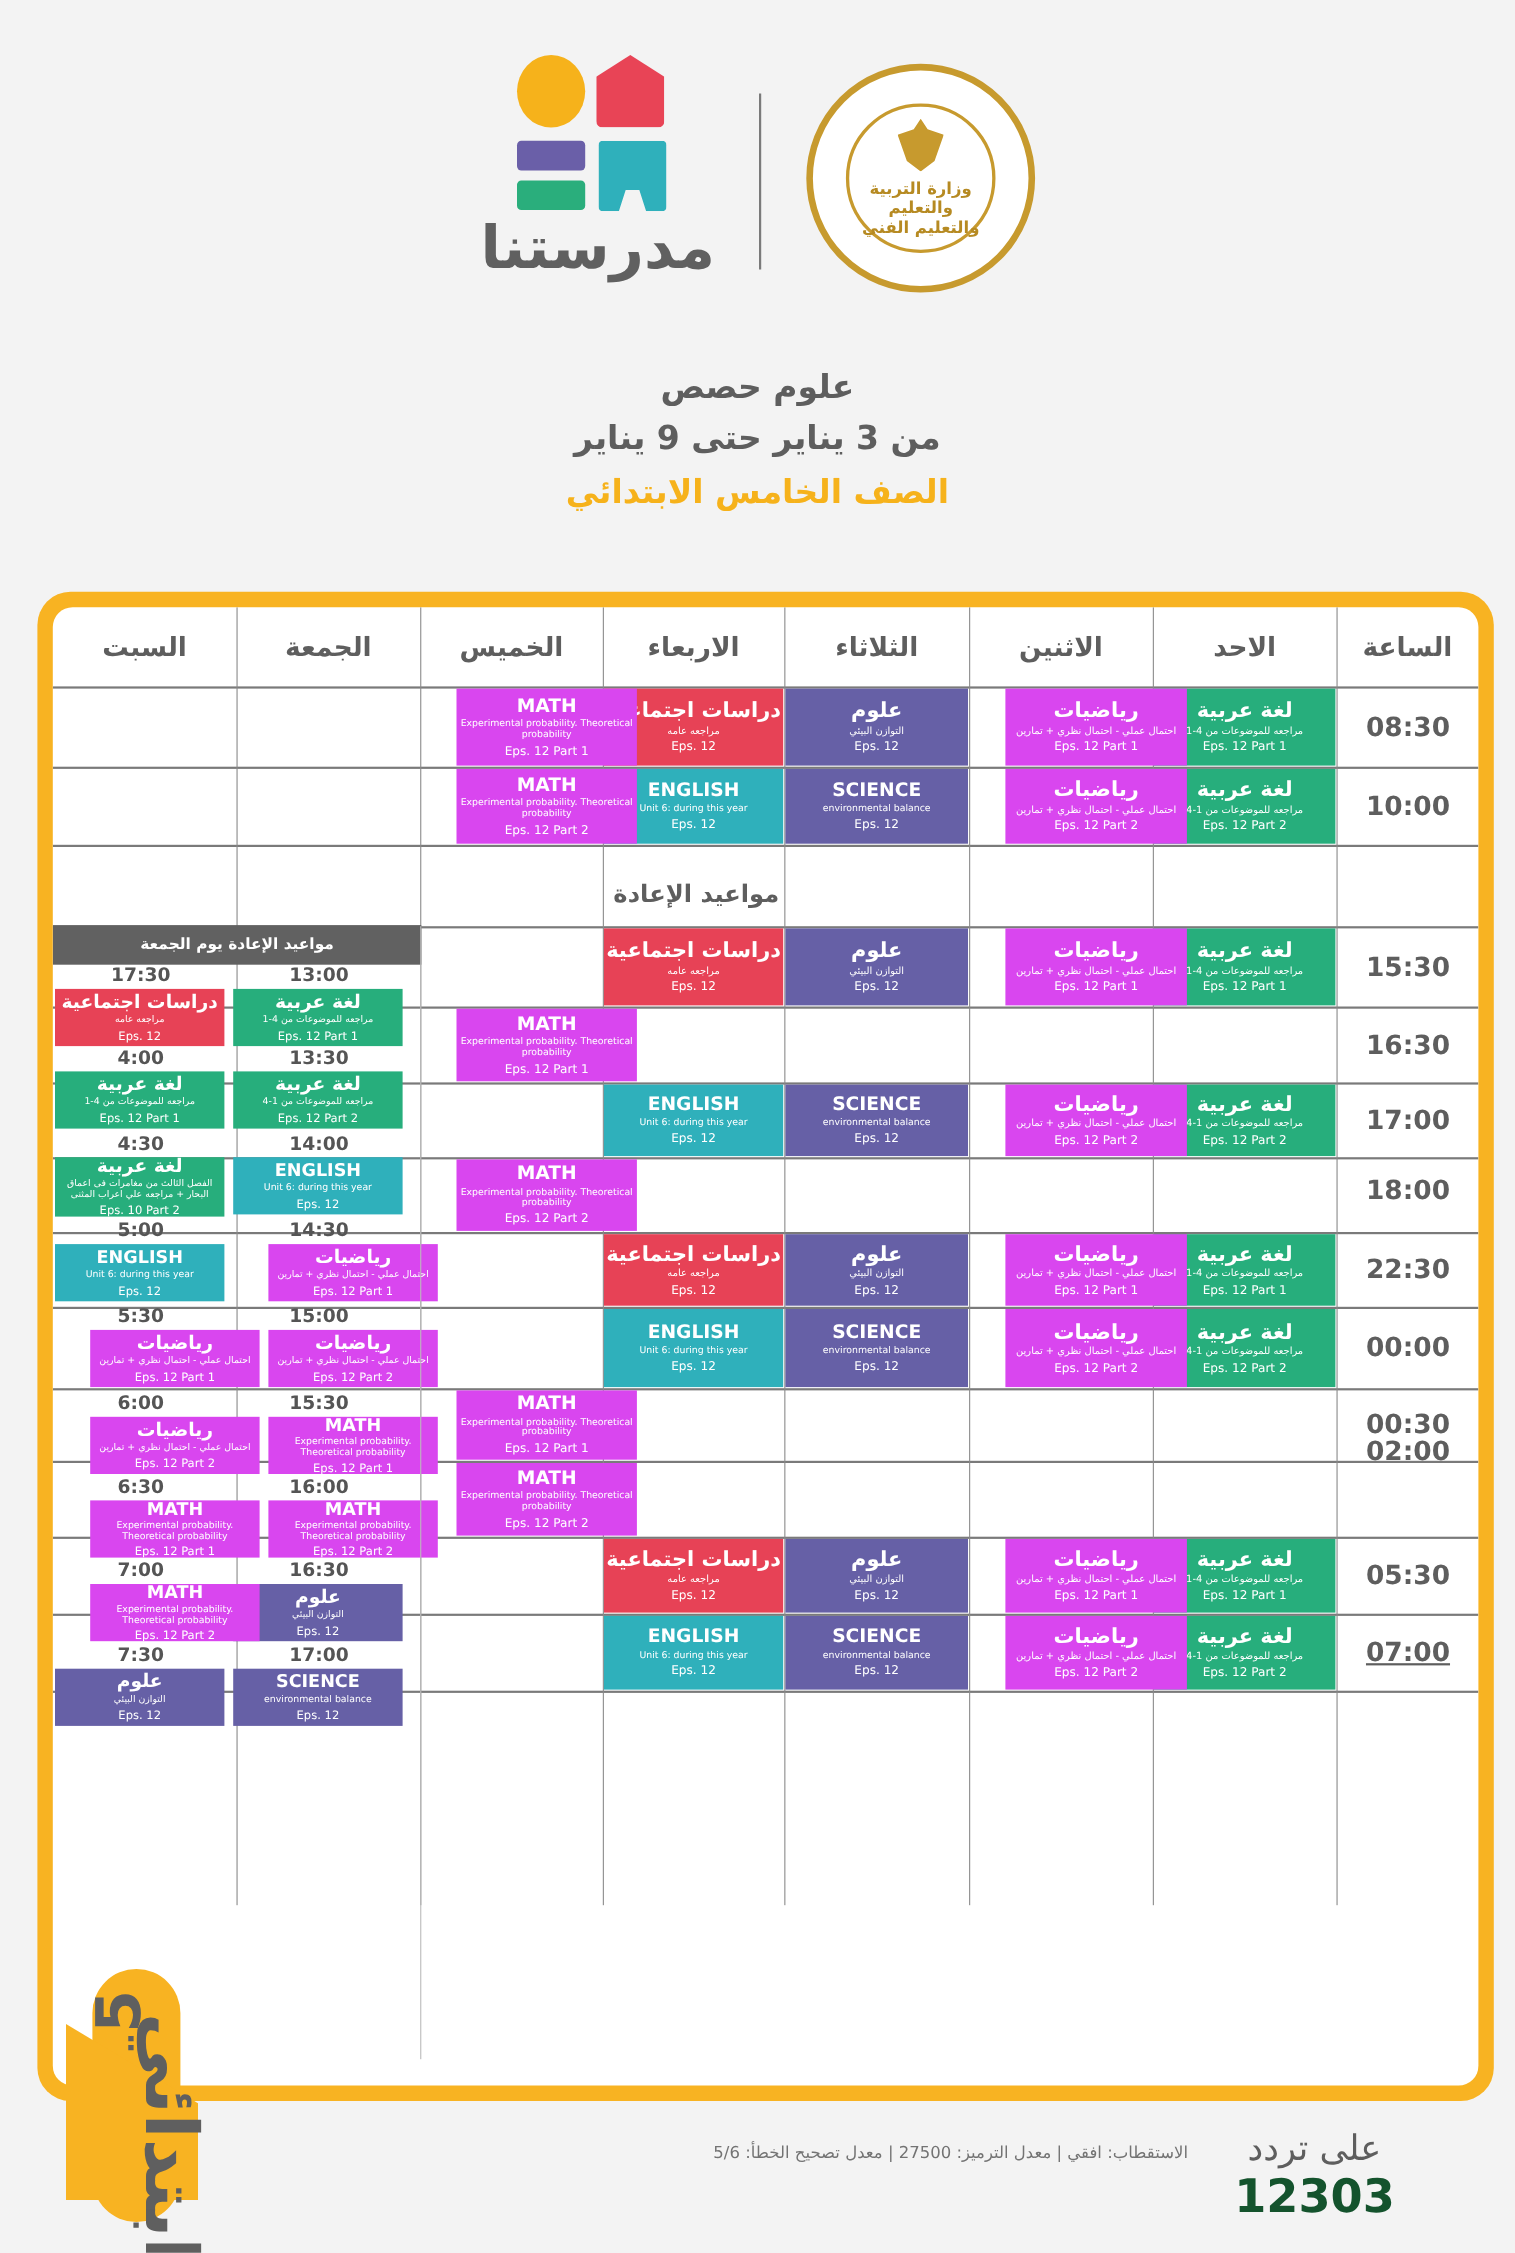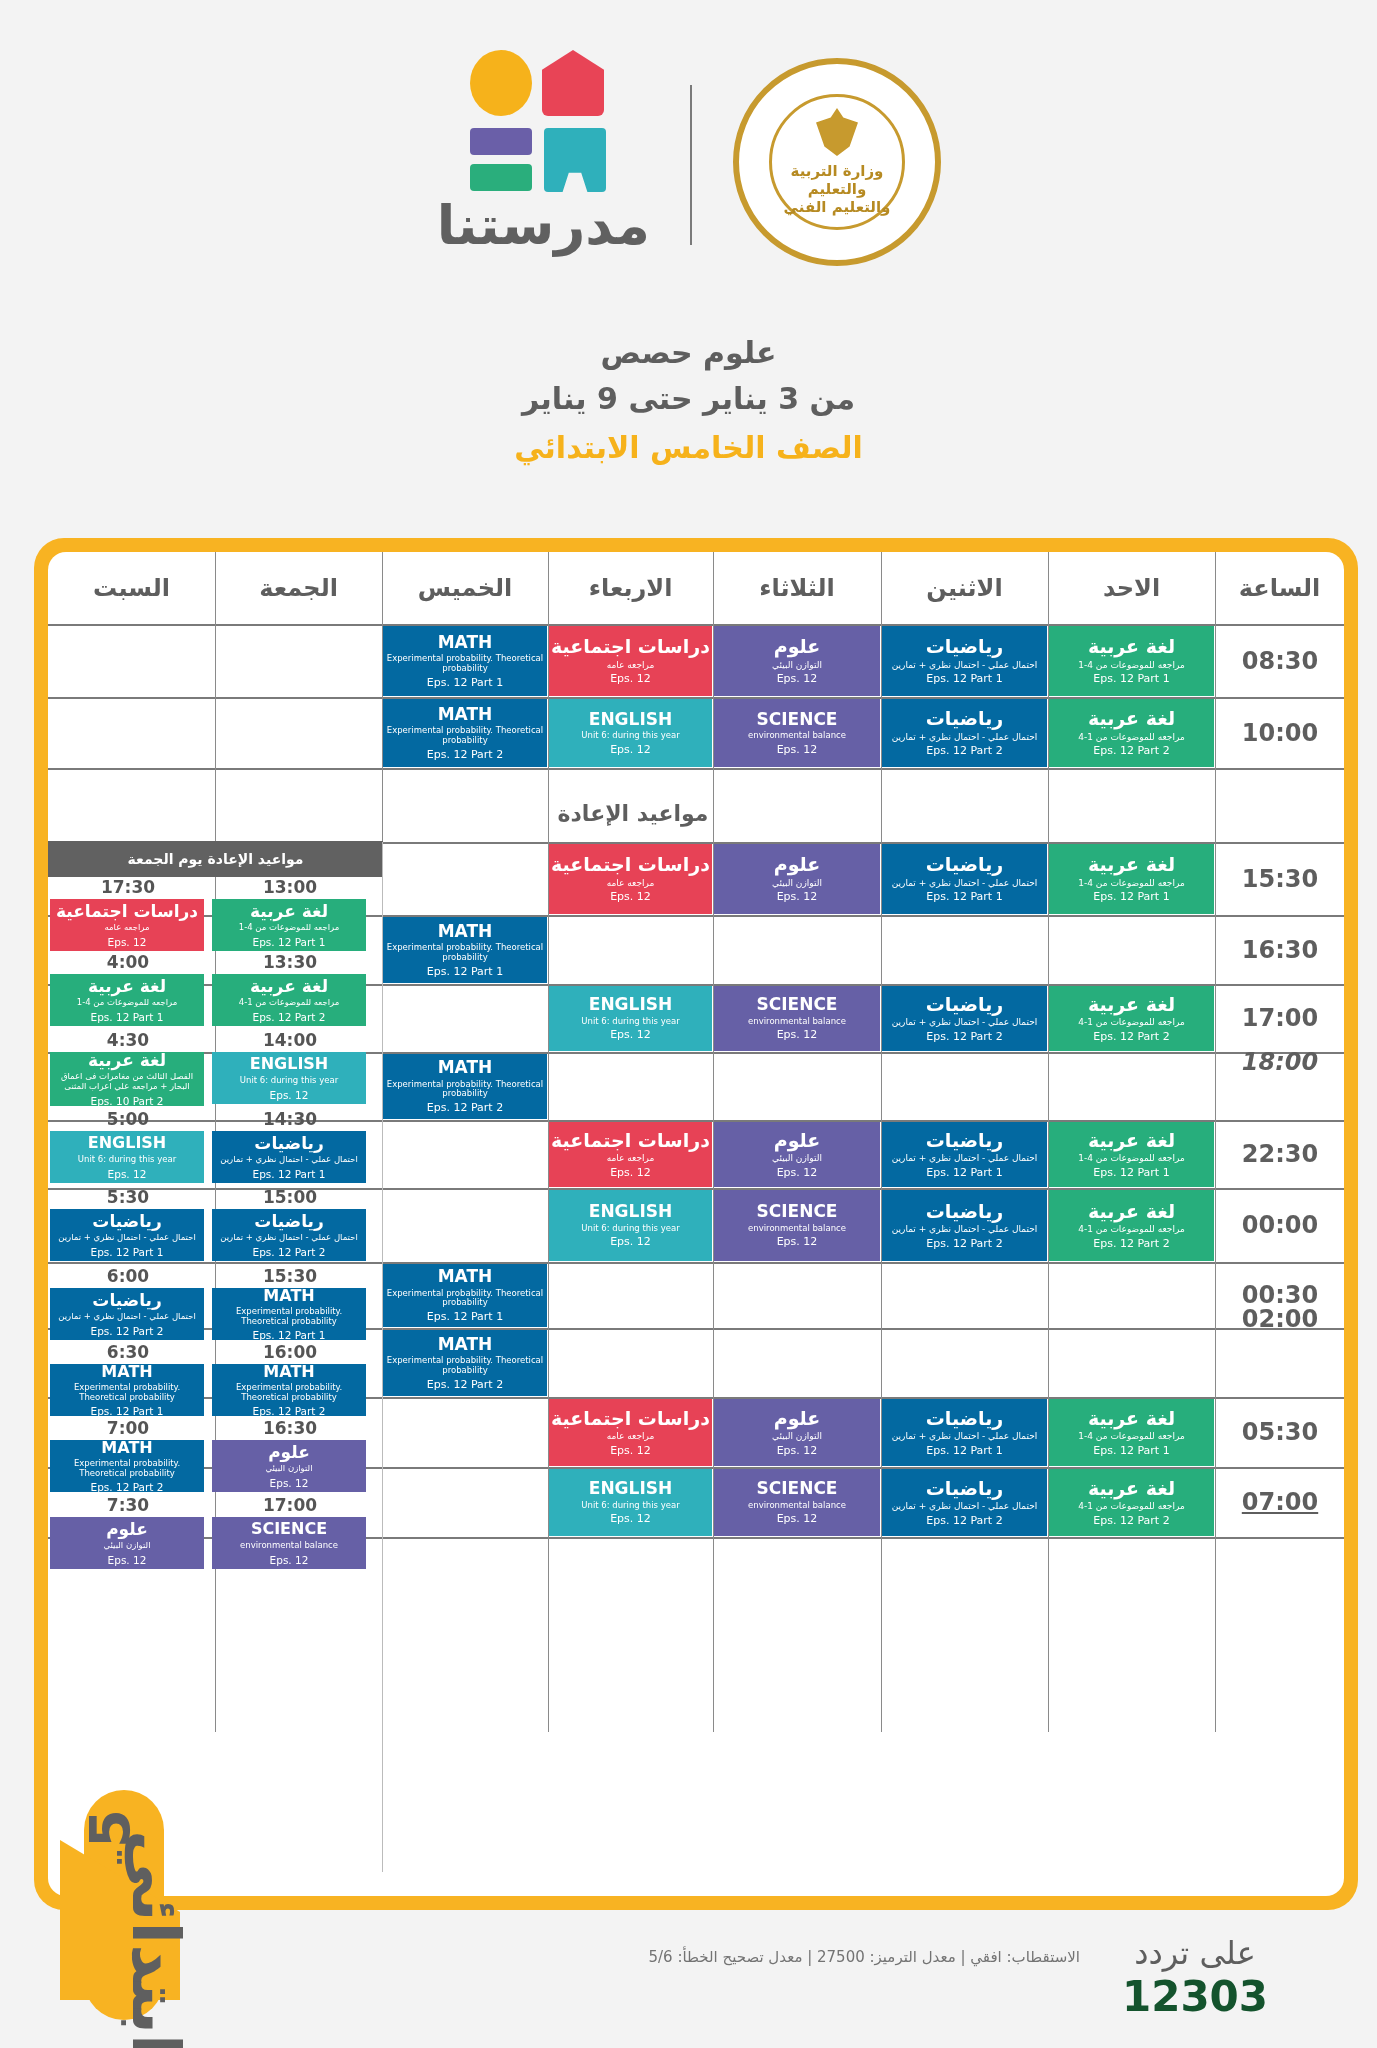--- a/index.html
+++ b/index.html
@@ -39,21 +39,21 @@
   .vline { position: absolute; width: 1px; background: #8a8a8a; }
   .day { position: absolute; top: 0; height: 72px; display: flex; align-items: center; justify-content: center; font-size: 24px; font-weight: bold; color: #5e5e5e; direction: rtl; }
   .time { position: absolute; width: 130px; display: flex; align-items: center; justify-content: center; font-size: 24px; font-weight: bold; color: #5e5e5e; }
 
   .cell { position: absolute; display: flex; flex-direction: column; align-items: center; justify-content: center; color: #fff; text-align: center; line-height: 1.15; overflow: hidden; }
   .cell .s { font-size: 17px; font-weight: bold; }
   .cell .s.ar { font-size: 19px; direction: rtl; }
   .cell .d { font-size: 8.5px; direction: ltr; margin-top: 2px; }
   .cell .d.ar { direction: rtl; font-size: 9px; }
   .cell .e { font-size: 11px; margin-top: 3px; }
-  .c-math { background: #0369a1; }
+  .c-math { background: #d946ef; margin-left: 32px; }
   .c-green { background: #27ae7c; }
   .c-red { background: #e74256; }
   .c-purple { background: #6660a6; }
   .c-teal { background: #2fb0bb; }
 
   .rerun-title { position: absolute; left: 0; top: 232px; width: 1170px; height: 58px; display: flex; align-items: center; justify-content: center; font-size: 22px; font-weight: bold; color: #5e5e5e; direction: rtl; }
 
   
   .fri-head { position: absolute; left: 0; top: 289px; width: 335px; height: 36px; background: #616161; color: #fff; font-size: 14px; font-weight: bold; display: flex; align-items: center; justify-content: center; direction: rtl; }
   .fri-time { position: absolute; width: 160px; height: 22px; font-size: 17px; font-weight: bold; color: #555; text-align: center; }
@@ -126,21 +126,21 @@
     <div class="vline" style="left:833px;top:0;height:1180px;"></div>
     <div class="vline" style="left:665px;top:0;height:1180px;"></div>
     <div class="vline" style="left:500px;top:0;height:1180px;"></div>
     <div class="vline" style="left:334px;top:0;height:1180px;"></div>
     <div class="vline" style="left:167px;top:0;height:1180px;"></div>
     <div class="time" style="left:1167px;top:72px;height:73px;">08:30</div>
     <div class="time" style="left:1167px;top:145px;height:71px;">10:00</div>
     <div class="time" style="left:1167px;top:290px;height:73px;">15:30</div>
     <div class="time" style="left:1167px;top:363px;height:69px;">16:30</div>
     <div class="time" style="left:1167px;top:432px;height:68px;">17:00</div>
-    <div class="time" style="left:1167px;top:476px;height:68px;font-style:italic;">18:00</div>
+    <div class="time" style="left:1167px;top:496px;height:68px;">18:00</div>
     <div class="time" style="left:1167px;top:568px;height:68px;">22:30</div>
     <div class="time" style="left:1167px;top:636px;height:74px;">00:00</div>
     <div class="time" style="left:1167px;top:710px;height:66px;">00:30</div>
     <div class="time" style="left:1167px;top:732px;height:69px;">02:00</div>
     <div class="time" style="left:1167px;top:845px;height:70px;">05:30</div>
     <div class="time" style="left:1167px;top:915px;height:70px;text-decoration:underline;">07:00</div>
     <div class="rerun-title">مواعيد الإعادة</div>
     <div class="cell c-green" style="left:1001px;top:74px;width:165px;height:70px;">
       <div class="s ar">لغة عربية</div>
       <div class="d ar">مراجعه للموضوعات من 4-1</div>

